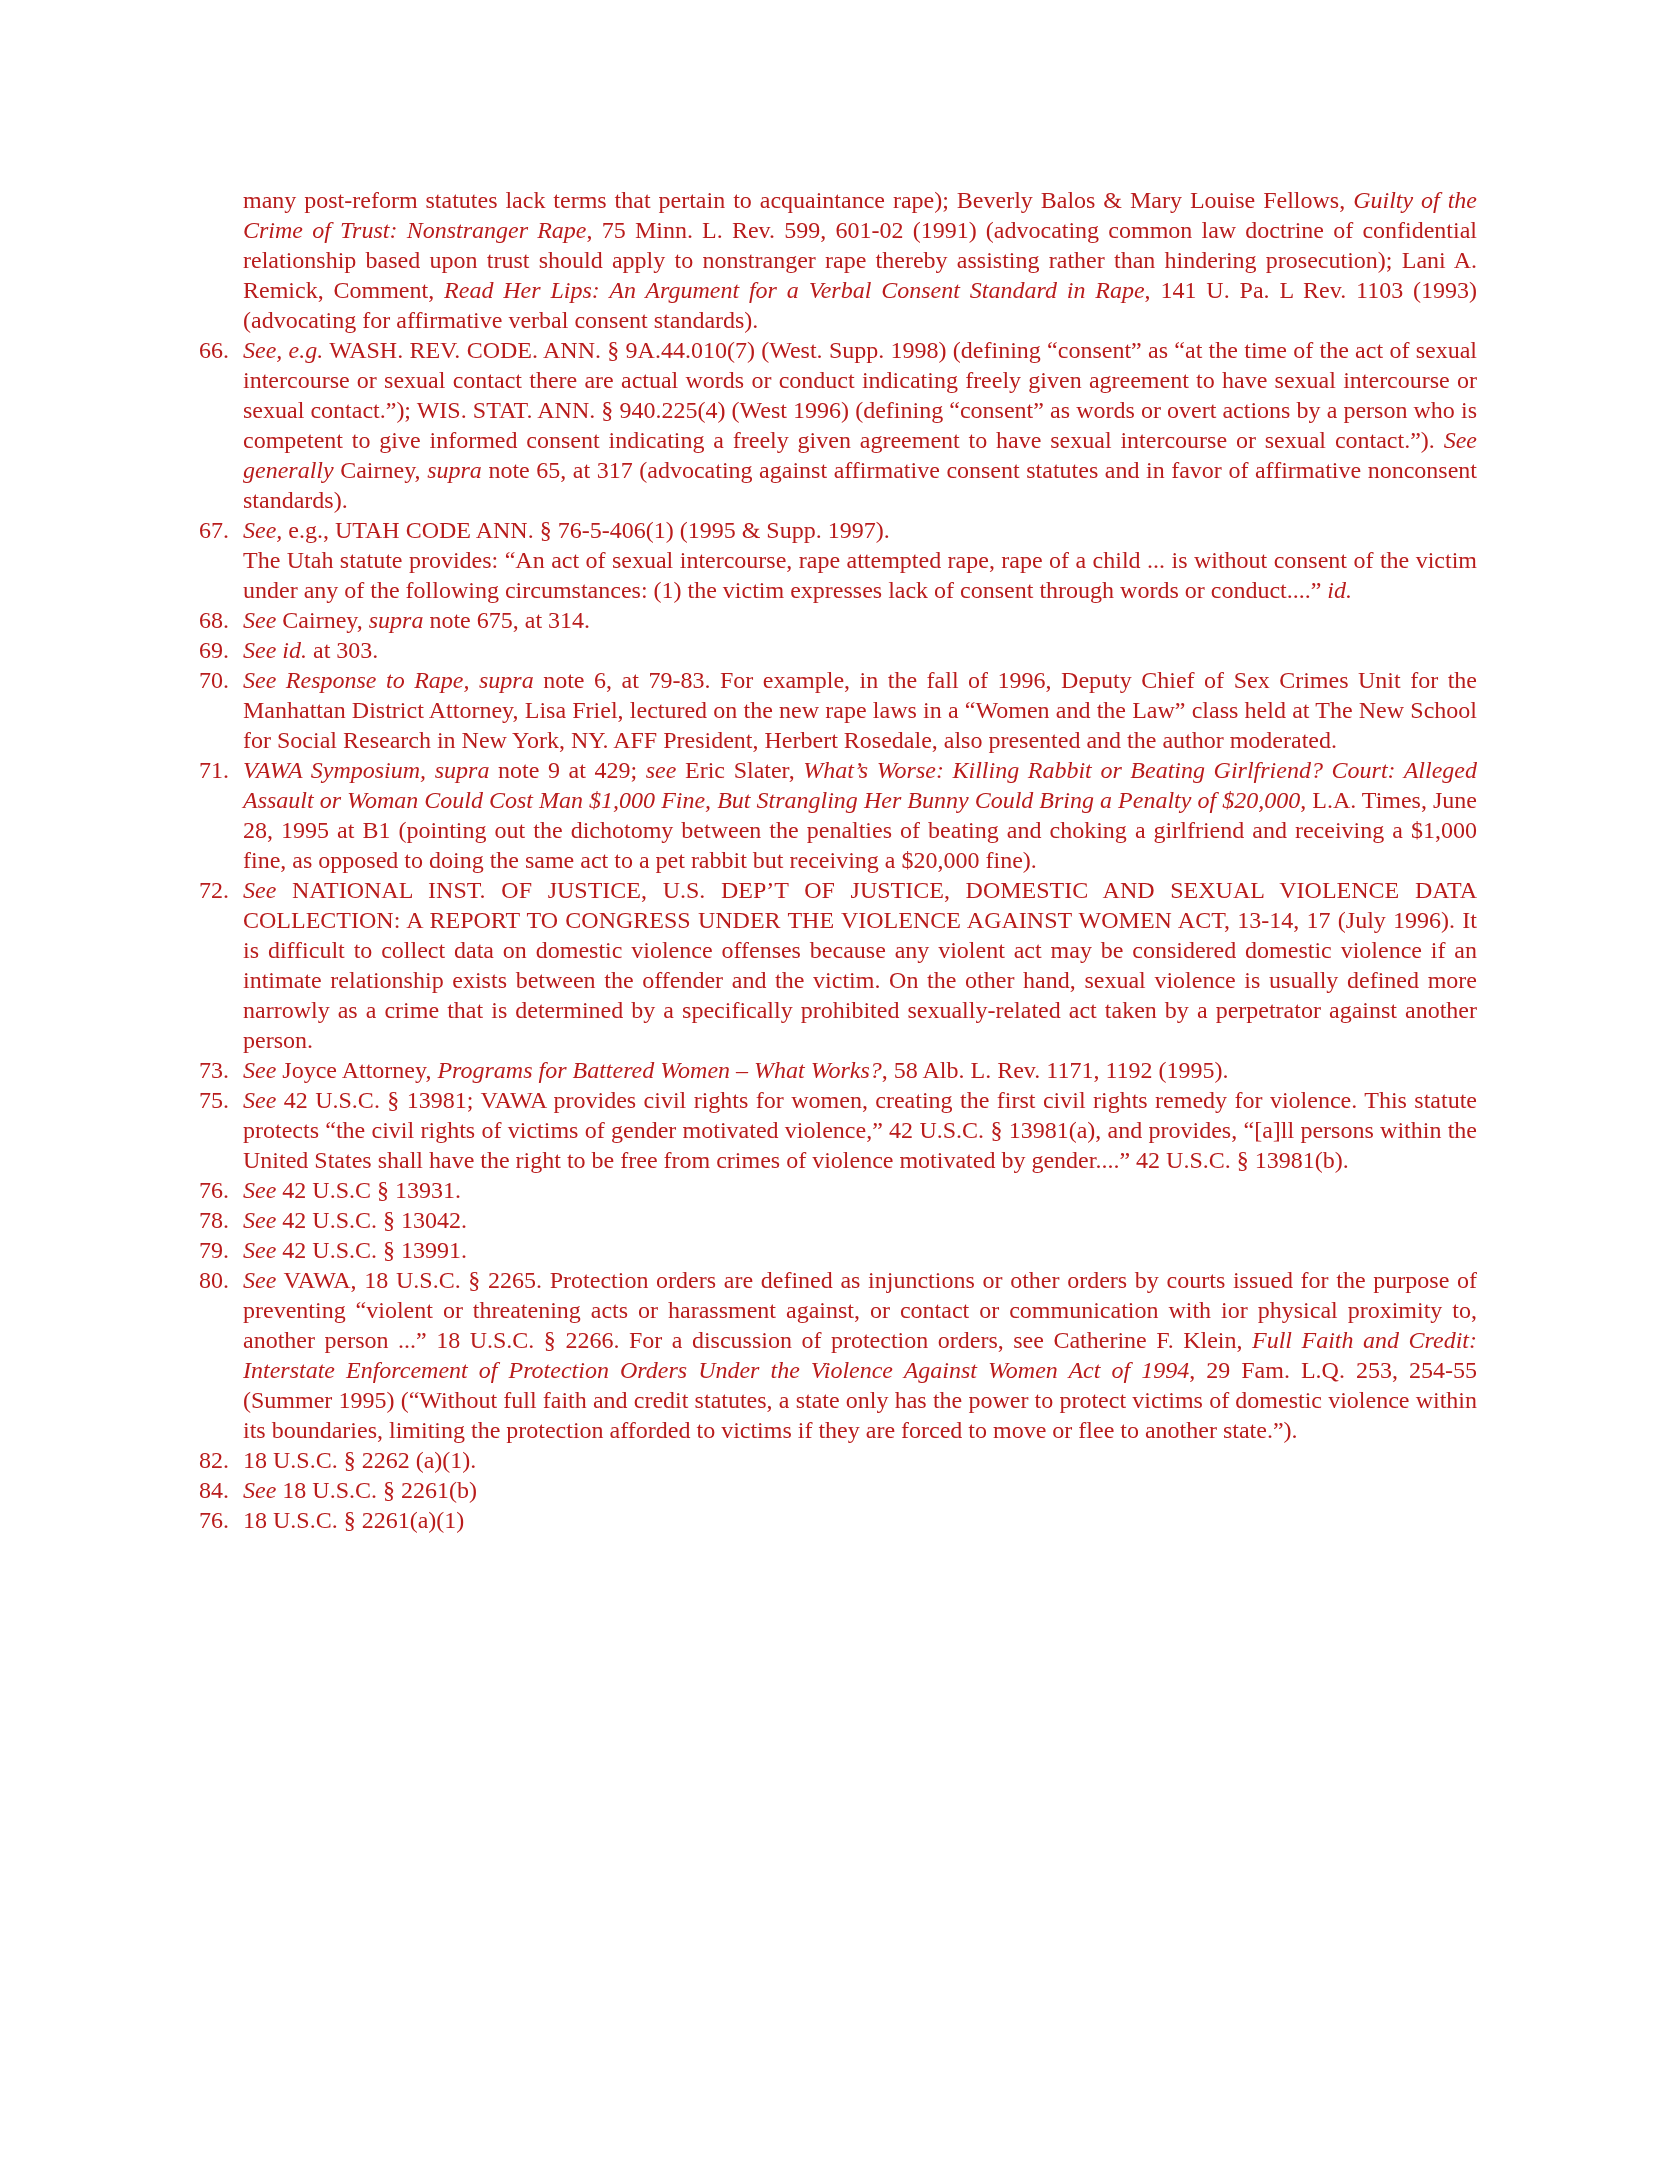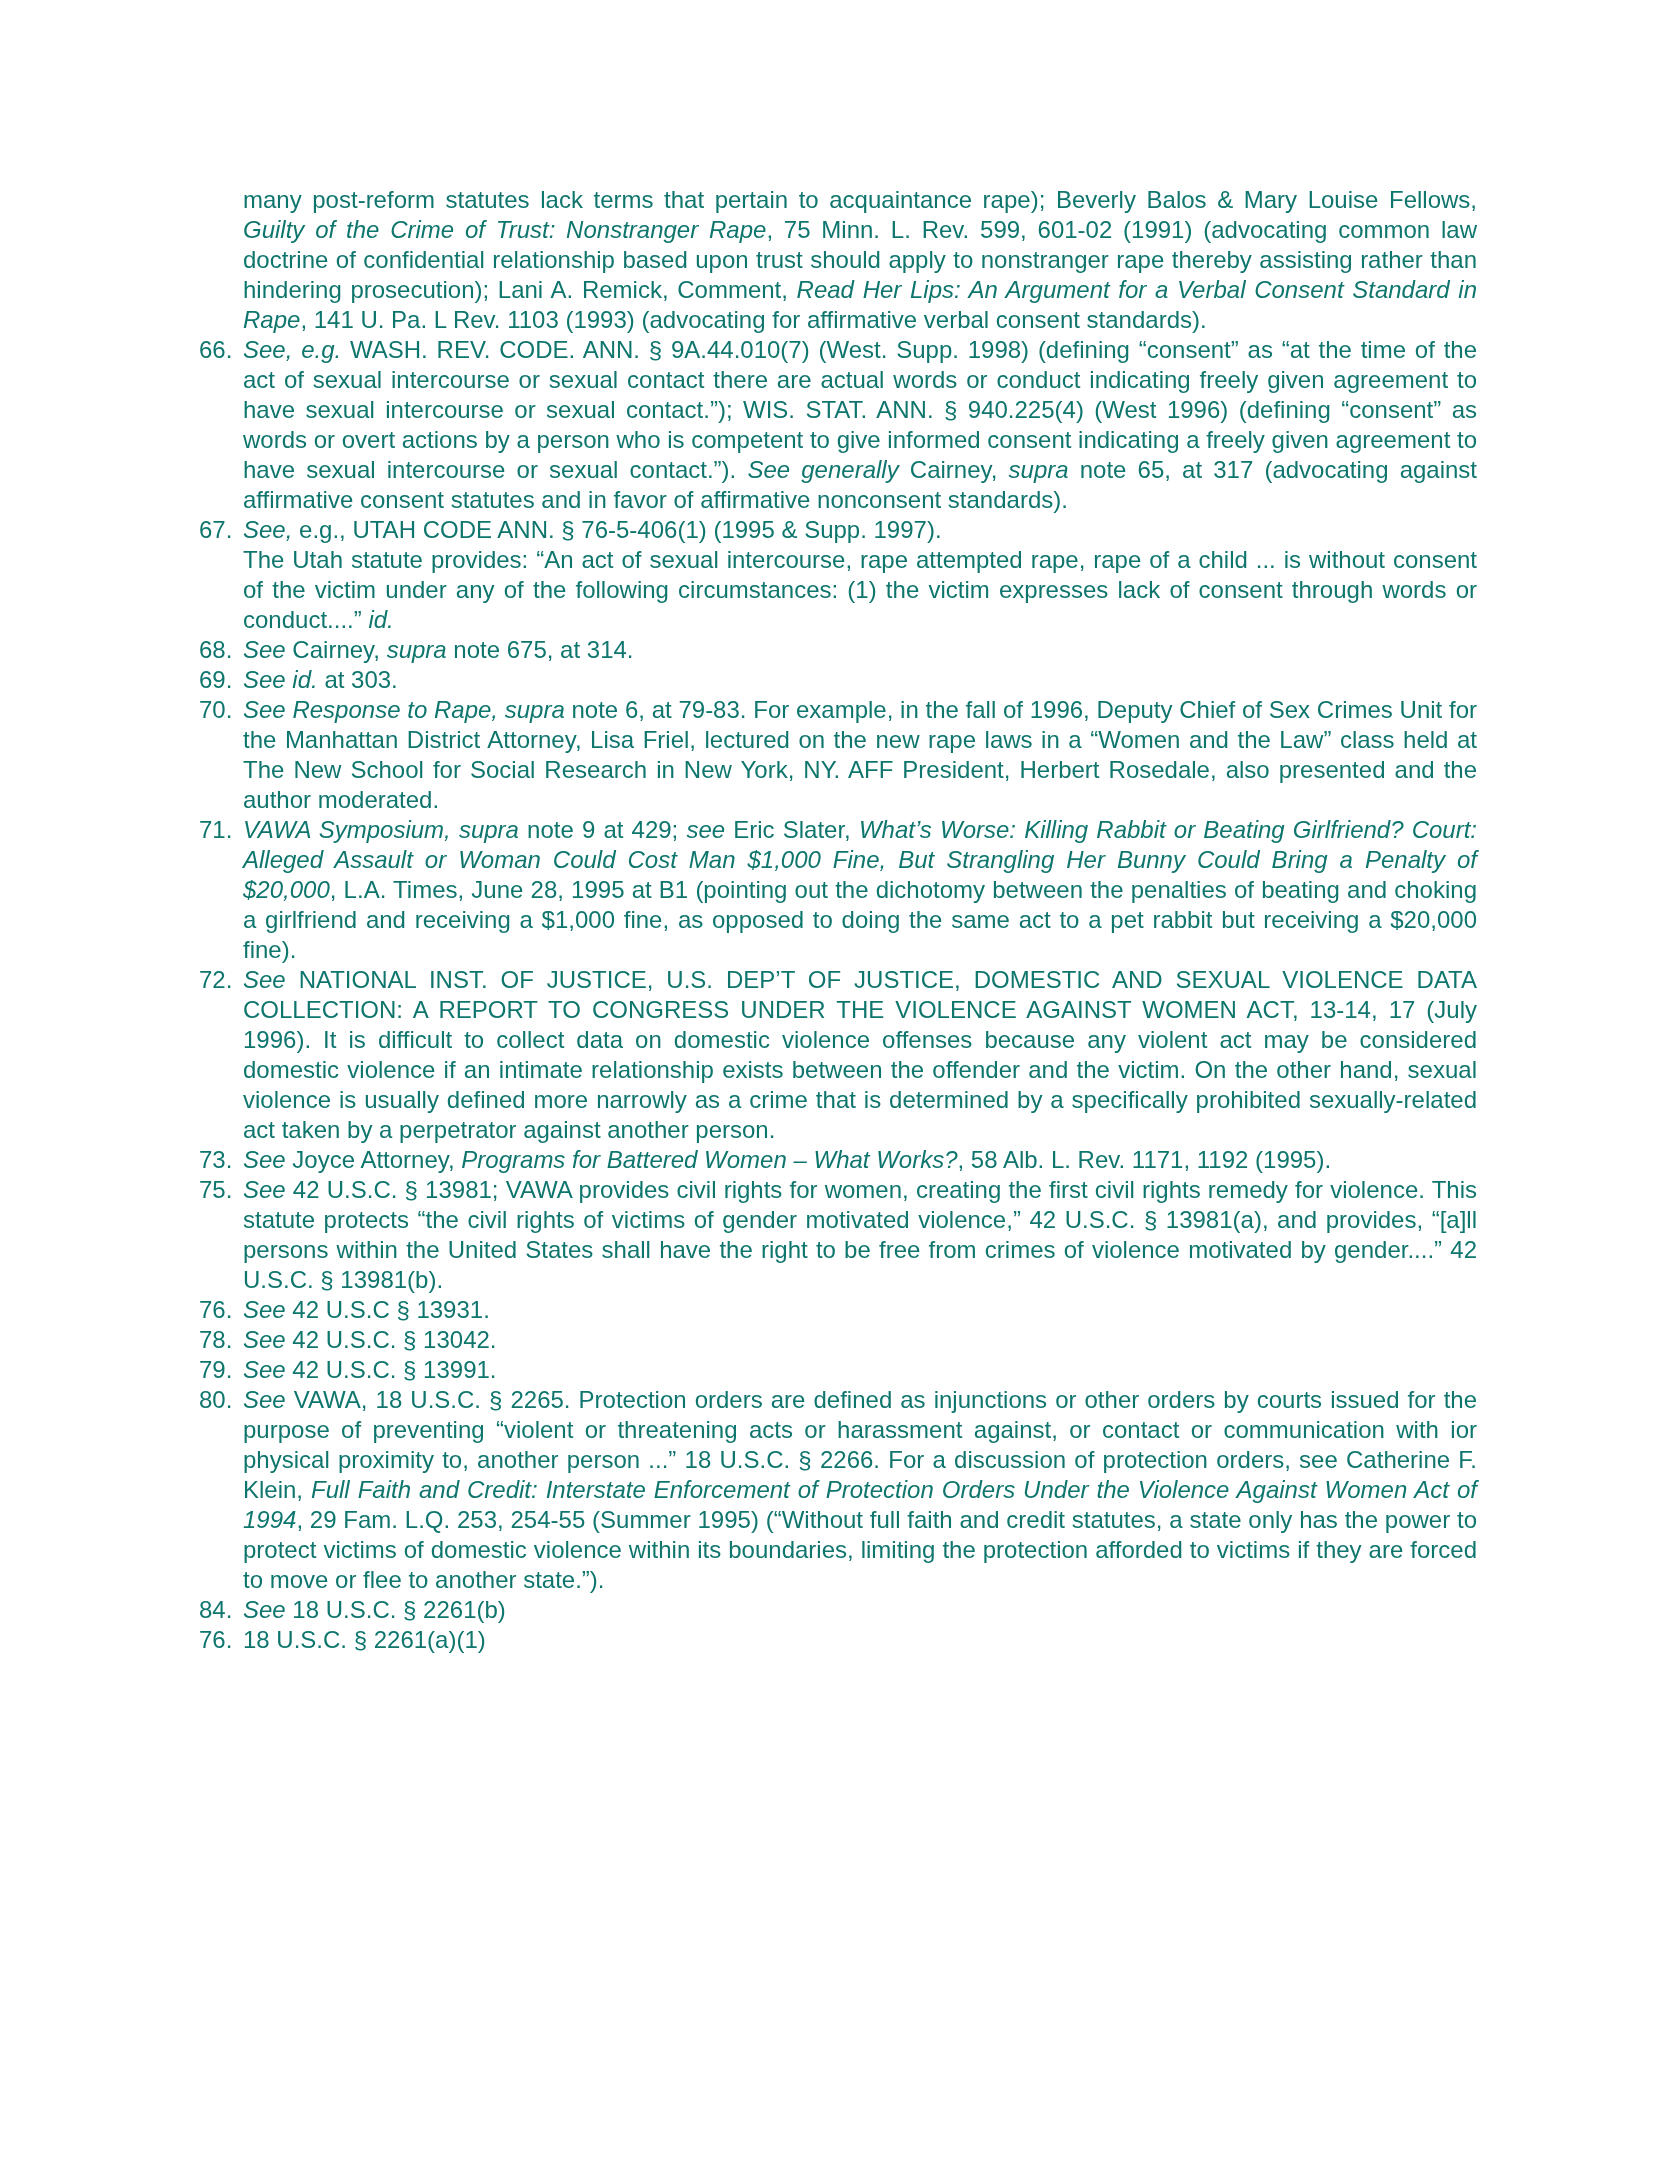--- a/index.html
+++ b/index.html
@@ -1,22 +1,22 @@
 <!DOCTYPE html>
 <html style="font-size:15px"><head>
 <meta charset="utf-8">
 <style>
   html, body { margin: 0; padding: 0; background: #ffffff; }
   .page {
     position: relative;
     width: 1680px;
     height: 1824px;
     background: #ffffff;
-    color: #0f766e;
-    font-family: Liberation Sans, sans-serif;
+    color: #b91c1c;
+    font-family: Liberation Serif, serif;
     overflow: hidden;
   }
   .fns {
     position: absolute;
     left: 199px;
     top: 185px;
     width: 1278px;
     font-size: 24px;
     line-height: 30px;
   }
@@ -49,17 +49,18 @@
       <div class="fn numbered"><span class="num">69.</span><span class="it">See id.</span><span> at 303.</span></div>
       <div class="fn numbered"><span class="num">70.</span><span class="it">See Response to Rape, supra</span><span> note 6, at 79-83. For example, in the fall of 1996, Deputy Chief of Sex Crimes Unit for the Manhattan District Attorney, Lisa Friel, lectured on the new rape laws in a “Women and the Law” class held at The New School for Social Research in New York, NY. AFF President, Herbert Rosedale, also presented and the author moderated.</span></div>
       <div class="fn numbered"><span class="num">71.</span><span class="it">VAWA Symposium, supra</span><span> note 9 at 429; </span><span class="it">see</span><span> Eric Slater, </span><span class="it">What’s Worse: Killing Rabbit or Beating Girlfriend? Court: Alleged Assault or Woman Could Cost Man $1,000 Fine, But Strangling Her Bunny Could Bring a Penalty of $20,000</span><span>, L.A. Times, June 28, 1995 at B1 (pointing out the dichotomy between the penalties of beating and choking a girlfriend and receiving a $1,000 fine, as opposed to doing the same act to a pet rabbit but receiving a $20,000 fine).</span></div>
       <div class="fn numbered"><span class="num">72.</span><span class="it">See</span><span> NATIONAL INST. OF JUSTICE, U.S. DEP’T OF JUSTICE, DOMESTIC AND SEXUAL VIOLENCE DATA COLLECTION: A REPORT TO CONGRESS UNDER THE VIOLENCE AGAINST WOMEN ACT, 13-14, 17 (July 1996). It is difficult to collect data on domestic violence offenses because any violent act may be considered domestic violence if an intimate relationship exists between the offender and the victim. On the other hand, sexual violence is usually defined more narrowly as a crime that is determined by a specifically prohibited sexually-related act taken by a perpetrator against another person.</span></div>
       <div class="fn numbered"><span class="num">73.</span><span class="it">See</span><span> Joyce Attorney, </span><span class="it">Programs for Battered Women – What Works?</span><span>, 58 Alb. L. Rev. 1171, 1192 (1995).</span></div>
       <div class="fn numbered"><span class="num">75.</span><span class="it">See</span><span> 42 U.S.C. § 13981; VAWA provides civil rights for women, creating the first civil rights remedy for violence. This statute protects “the civil rights of victims of gender motivated violence,” 42 U.S.C. § 13981(a), and provides, “[a]ll persons within the United States shall have the right to be free from crimes of violence motivated by gender....” 42 U.S.C. § 13981(b).</span></div>
       <div class="fn numbered"><span class="num">76.</span><span class="it">See</span><span> 42 U.S.C § 13931.</span></div>
       <div class="fn numbered"><span class="num">78.</span><span class="it">See</span><span> 42 U.S.C. § 13042.</span></div>
       <div class="fn numbered"><span class="num">79.</span><span class="it">See</span><span> 42 U.S.C. § 13991.</span></div>
       <div class="fn numbered"><span class="num">80.</span><span class="it">See</span><span> VAWA, 18 U.S.C. § 2265. Protection orders are defined as injunctions or other orders by courts issued for the purpose of preventing “violent or threatening acts or harassment against, or contact or communication with ior physical proximity to, another person ...” 18 U.S.C. § 2266. For a discussion of protection orders, see Catherine F. Klein, </span><span class="it">Full Faith and Credit: Interstate Enforcement of Protection Orders Under the Violence Against Women Act of 1994</span><span>, 29 Fam. L.Q. 253, 254-55 (Summer 1995) (“Without full faith and credit statutes, a state only has the power to protect victims of domestic violence within its boundaries, limiting the protection afforded to victims if they are forced to move or flee to another state.”).</span></div>
+      <div class="fn numbered"><span class="num">82.</span><span>18 U.S.C. § 2262 (a)(1).</span></div>
       <div class="fn numbered"><span class="num">84.</span><span class="it">See</span><span> 18 U.S.C. § 2261(b)</span></div>
       <div class="fn numbered"><span class="num">76.</span><span>18 U.S.C. § 2261(a)(1)</span></div>
     </div>
 </div>
 
 
 </body></html>

